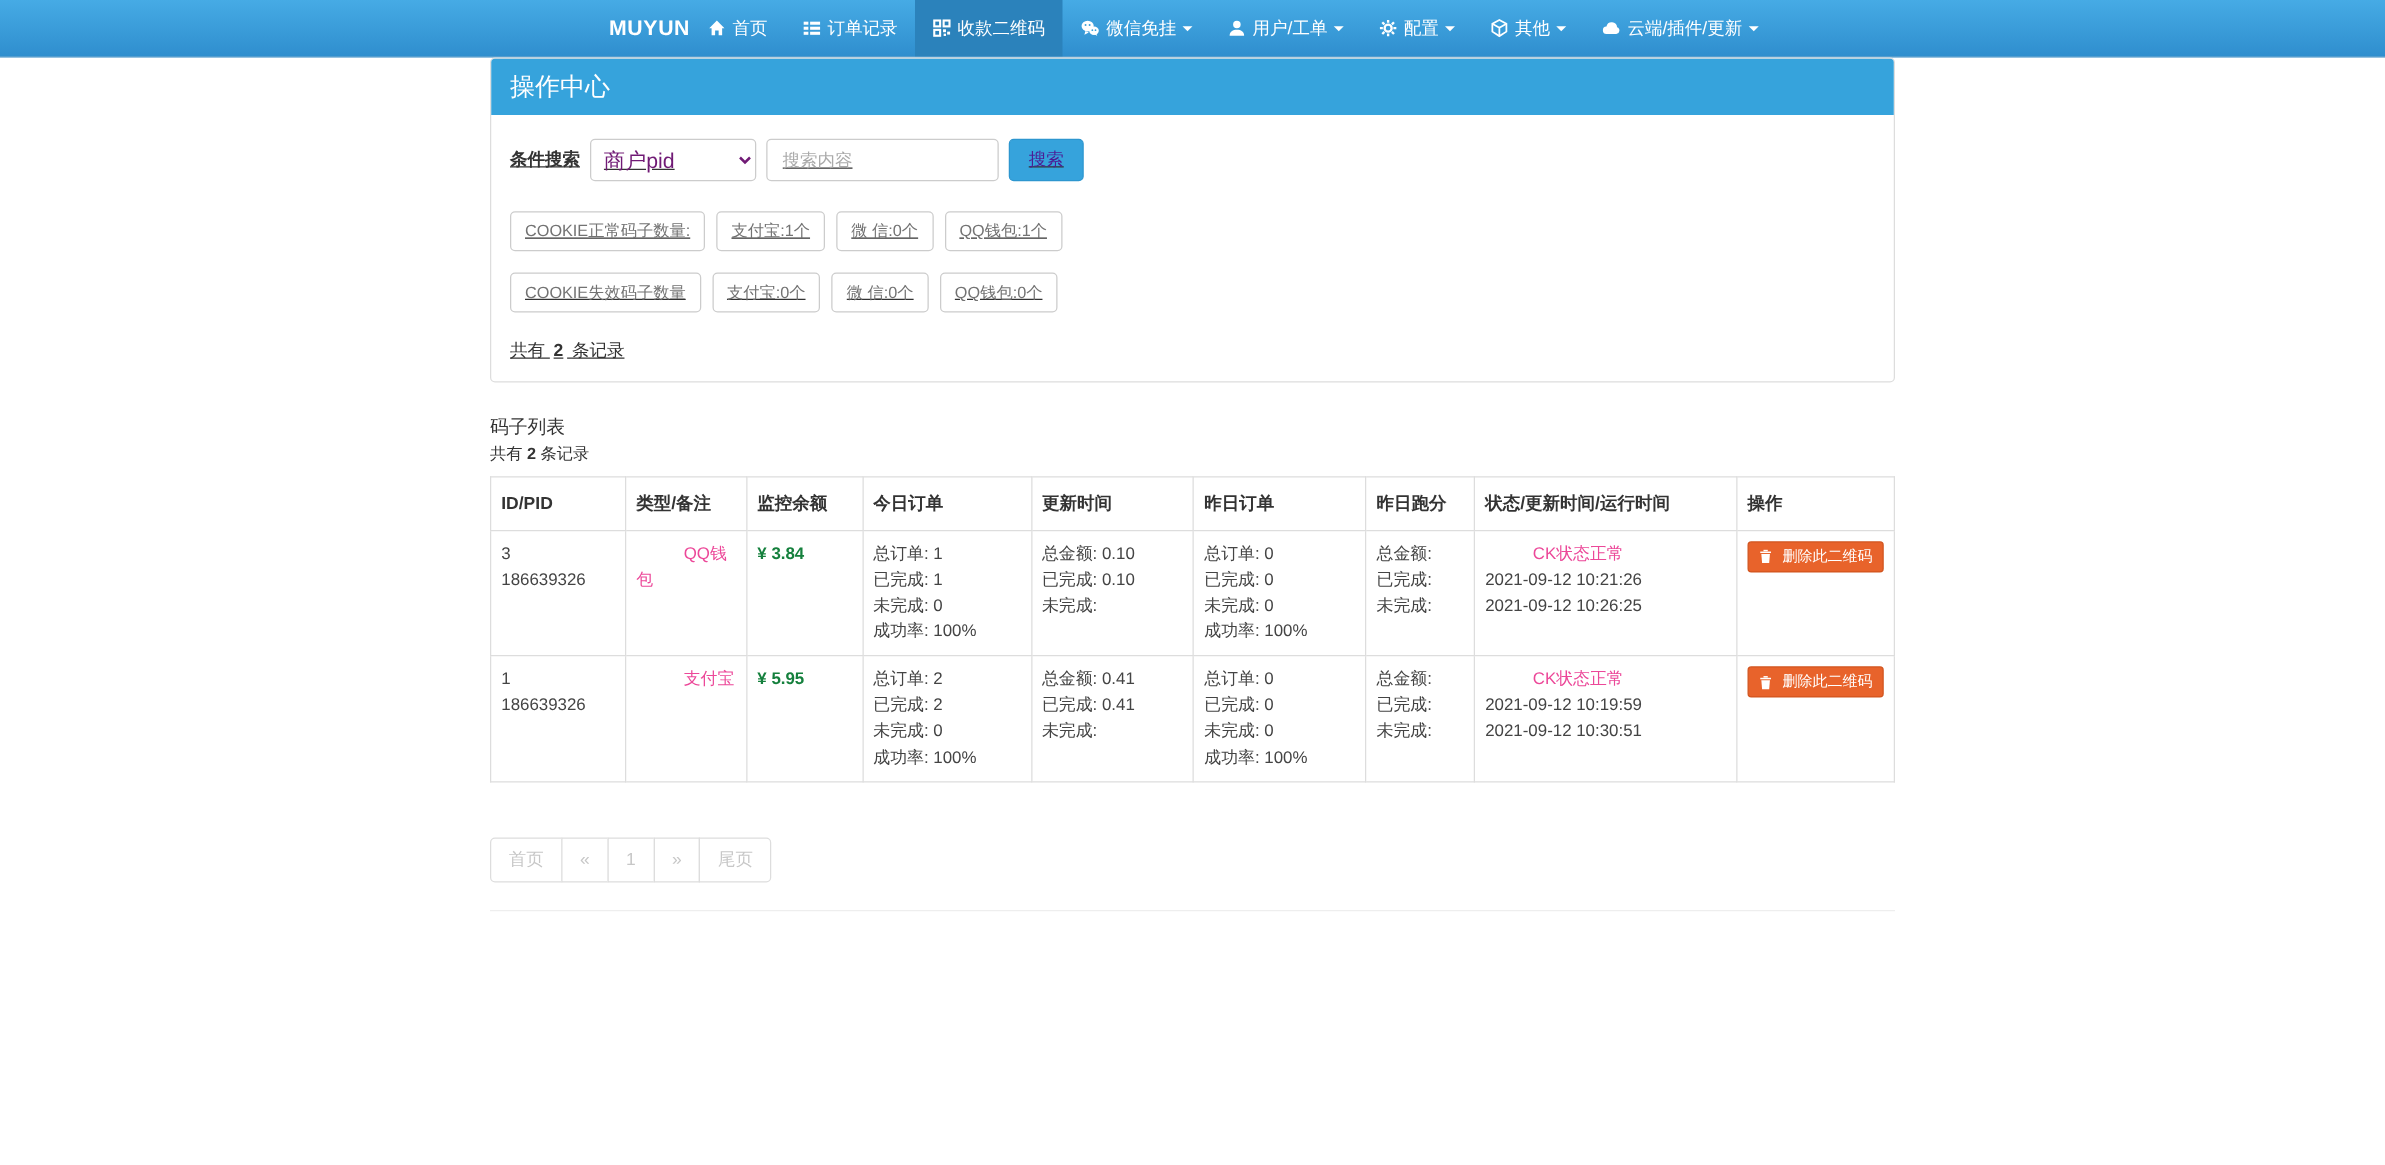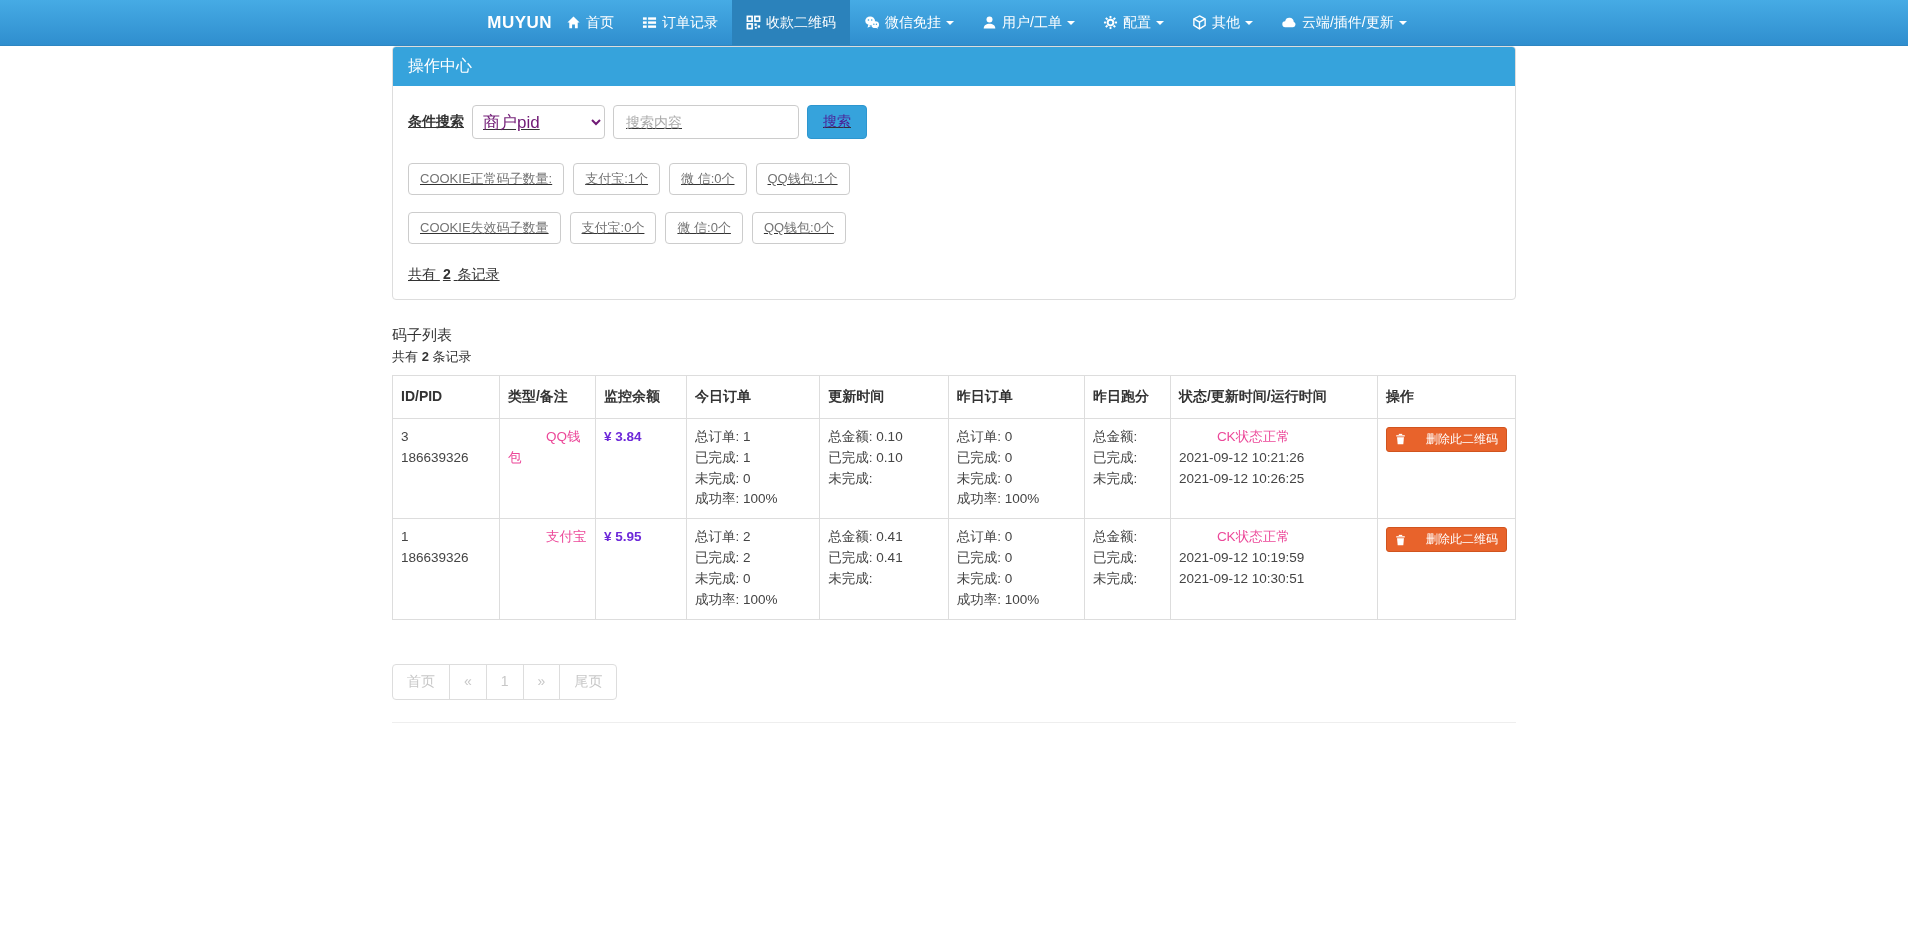--- a/index.html
+++ b/index.html
@@ -21,21 +21,21 @@
 
   
   .container { width:1124px; margin:0 auto; }
 
   .breadcrumb { background:#f5f5f5; border-radius:4px; padding:9px 15px; margin:10px 0 22px; color:#777; }
   .breadcrumb a { color:#428bca; text-decoration:none; cursor:pointer; }
   .breadcrumb .sep { color:#ccc; padding:0 7px; }
 
   
   .panel { border:1px solid #ddd; border-radius:4px; margin-bottom:26px; }
-  .panel-heading { background:#36a3dc; color:#fff; font-size:16px; padding:9px 15px; border-radius:3px 3px 0 0; }
+  .panel-heading { background:#36a3dc; color:#fff; font-size:20px; padding:9px 15px; border-radius:3px 3px 0 0; }
   .panel-body { padding:15px;text-decoration:underline; }
 
   .search-row { display:flex; align-items:center; margin:4px 0 24px; }
   .search-row label { font-weight:bold; margin-right:8px; }
   .search-row select { height:34px; width:133px; border:1px solid #ccc; border-radius:4px; background:#fff; color:#701a75; font-size:17px; padding:0 6px; font-family:inherit; }
   .search-row input { height:34px; width:186px; border:1px solid #ccc; border-radius:4px; padding:6px 12px; margin-left:8px; font-size:14px; font-family:inherit; color:#333; }
   .search-row input::placeholder { color:#aaa; }
   .btn-search { margin-left:8px; background:#36a3dc; border:1px solid #2d96cf; color:#4c1d95; border-radius:4px; padding:7px 15px; font-size:14px; cursor:pointer; font-family:inherit; }
 
   .cookie-row { display:flex; gap:9px; margin-bottom:17px; }
@@ -45,24 +45,24 @@
   .records b { margin:0 3px; }
 
   
   .table-title { font-size:15px; color:#333; margin:0 0 3px; }
   .table-sub { font-size:13px; color:#333; margin-bottom:9px; }
 
   table.codes { width:100%; border-collapse:collapse; font-size:13.5px; color:#444; }
   table.codes th, table.codes td { border:1px solid #ddd; text-align:left; vertical-align:top; padding:8px; line-height:1.55; }
   table.codes th { font-weight:bold; color:#333; padding:10px 8px; font-size:14px; }
   .text-green { color:#ec4899;margin-left:38px; }
-  .balance { font-weight:bold; color:#6d28d9; }
+  .balance { font-weight:bold; color:#15803d; }
   .cell-line { white-space:nowrap; }
 
-  .btn-delete { background:#e8632b; border:1px solid #d1541e; color:#fff; border-radius:3px; padding:3px 8px; font-size:12px; cursor:pointer; display:inline-flex; align-items:center; gap:20px; font-family:inherit; white-space:nowrap; }
+  .btn-delete { background:#e8632b; border:1px solid #d1541e; color:#fff; border-radius:3px; padding:3px 8px; font-size:12px; cursor:pointer; display:inline-flex; align-items:center; gap:8px; font-family:inherit; white-space:nowrap; }
 
   
   .pagination { display:inline-flex; margin:44px 0 0; }
   .pagination .page { padding:8px 14px; border:1px solid #ddd; margin-left:-1px; background:#fff; color:#c7c7c7; cursor:pointer; font-size:14px; }
   .pagination .page:first-child { margin-left:0; border-radius:4px 0 0 4px; }
   .pagination .page:last-child { border-radius:0 4px 4px 0; }
 
   hr.footer-divider { border:none; border-top:1px solid #eee; margin:22px 0 0; }
 </style>
 </head>

